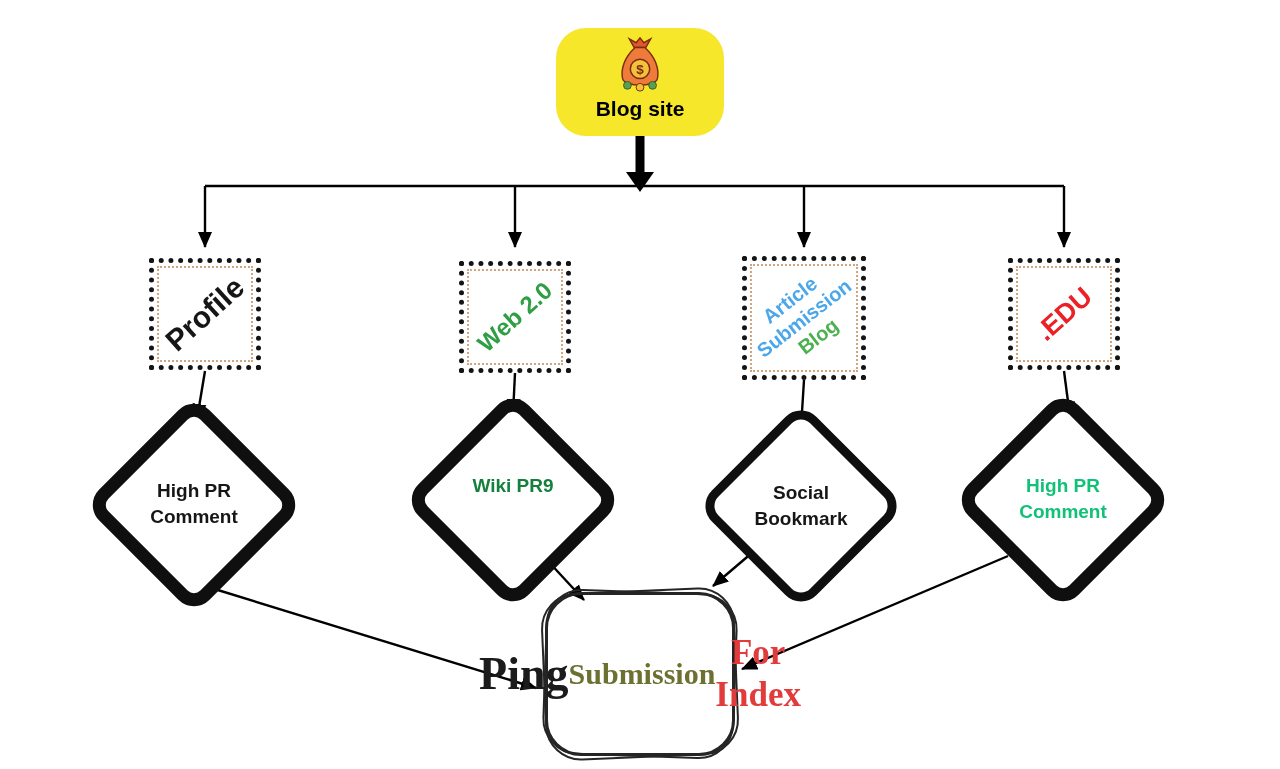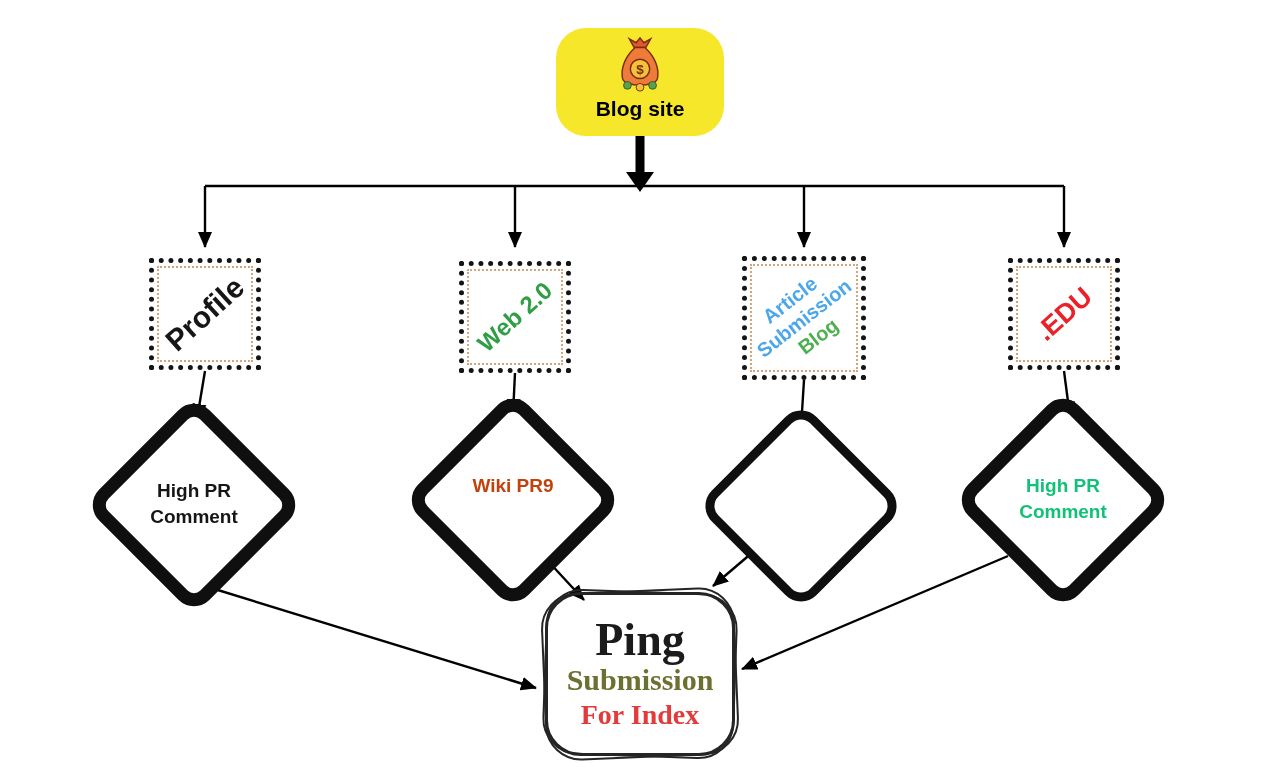--- a/index.html
+++ b/index.html
@@ -58,26 +58,26 @@
   .dl-wiki  { left:431px; top:473px; }
   .dl-social{ left:719px; top:480px; }
   .dl-right { left:981px; top:473px; }
 
   
   .centerbox { position:absolute; left:545px; top:592px; width:190px; height:164px; }
   .cb-outline { position:absolute; inset:0; border:3px solid #252525; border-radius:36px; }
   .cb-outline.o2 { transform:rotate(-2.4deg); border-width:2px; inset:-2px; }
   .cb-outline.o3 { transform:rotate(2deg); border-width:2px; inset:-1px; }
   .cb-content {
-    position:absolute; inset:0; display:flex; flex-direction:column; align-items:center;
+    position:absolute; inset:0; display:flex; flex-direction:row; align-items:center;
     justify-content:center; font-family:"Liberation Serif", serif; text-align:center;
   }
   .cb-ping { font-size:46px; font-weight:700; line-height:1.02; }
   .cb-sub  { font-size:30px; font-weight:700; line-height:1.15; }
-  .cb-idx  { font-size:28px; font-weight:700; line-height:1.2; }
+  .cb-idx  { font-size:35px; font-weight:700; line-height:1.2; }
 </style>
 </head>
 <body>
 
 <div class="canvas">
 
   <svg class="links" viewBox="0 0 1280 769" xmlns="http://www.w3.org/2000/svg">
     <defs>
       <marker id="arrow" markerUnits="userSpaceOnUse" markerWidth="18" markerHeight="16" refX="15" refY="8" orient="auto">
         <path d="M0,1 L16,8 L0,15 Z" fill="#000"></path>
@@ -146,24 +146,26 @@
 
   <div class="diamond dm-left"></div>
   <div class="diamond dm-wiki"></div>
   <div class="diamond thin dm-social"></div>
   <div class="diamond dm-right"></div>
 
   <div class="dlabel dl-left" style="color: rgb(22, 22, 22);">
     <div>High PR</div>
     <div>Comment</div>
   </div>
-  <div class="dlabel dl-wiki" style="color: #c2410c;">
+  <div class="dlabel dl-wiki" style="color: #15803d;">
     <div>Wiki PR9</div>
   </div>
   <div class="dlabel dl-social" style="color: rgb(22, 22, 22);">
+    <div>Social</div>
+    <div>Bookmark</div>
   </div>
   <div class="dlabel dl-right" style="color: rgb(18, 193, 120);">
     <div>High PR</div>
     <div>Comment</div>
   </div>
 
   <div class="centerbox">
     <div class="cb-outline"></div>
     <div class="cb-outline o2"></div>
     <div class="cb-outline o3"></div>

